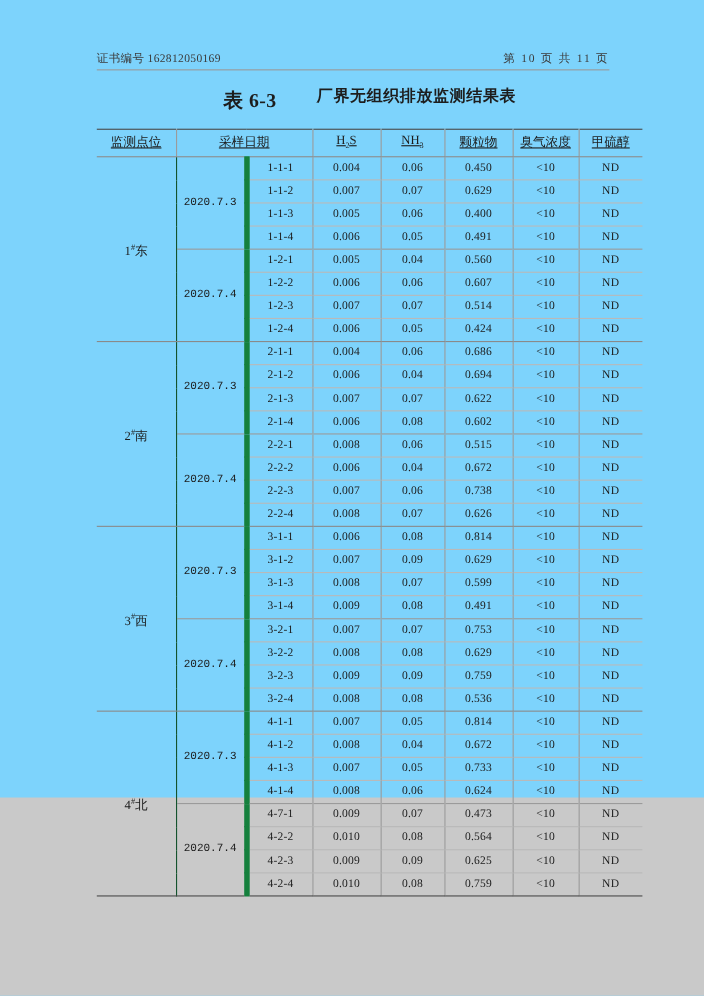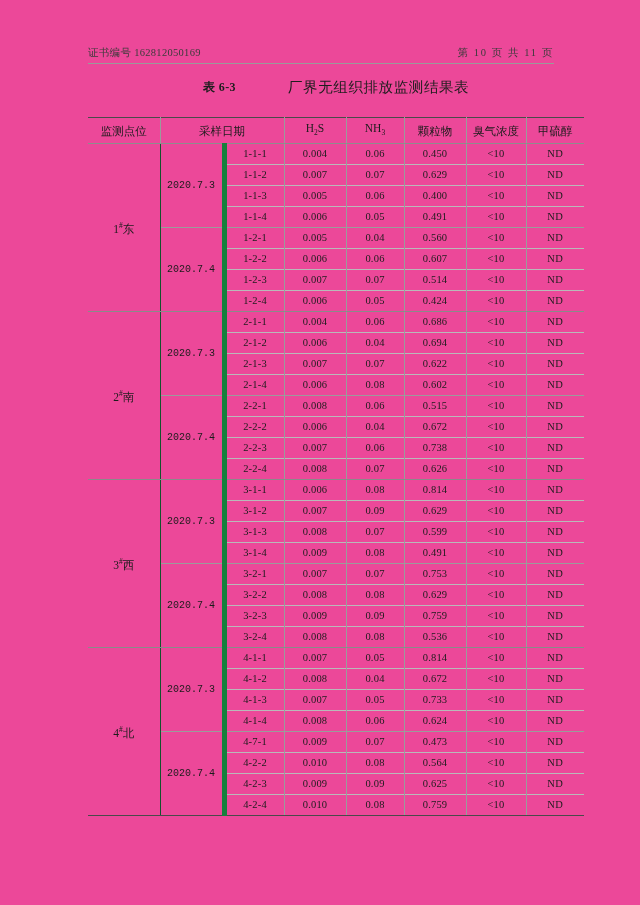--- a/index.html
+++ b/index.html
@@ -9,22 +9,22 @@
   }
   body {
     width: 640px;
     height: 905px;
     overflow: hidden;
     font-family: "Liberation Serif", "DejaVu Serif", serif;
   }
   .page {
     position: relative;
     width: 640px;
-    height: 905px;
-    background: #ec4899;
+    height: 725px;
+    background: #7dd3fc;
     box-sizing: border-box;
   }
   
   .doc-header {
     position: absolute;
     left: 88px;
     top: 46px;
     width: 466px;
     display: flex;
     justify-content: space-between;
@@ -47,31 +47,31 @@
     position: absolute;
     left: 88px;
     top: 79px;
     width: 466px;
     height: 18px;
   }
   .table-no {
     position: absolute;
     left: 115px;
     top: 0;
-    font-size: 12px;
+    font-size: 18px;
     font-weight: bold;
     color: #1d1d1d;
     letter-spacing: 0.4px;
   }
   .table-title {
     position: absolute;
     left: 200px;
     top: -1px;
     font-size: 14.5px;
-    font-weight: normal;
+    font-weight: bold;
     color: #1d1d1d;
     letter-spacing: 0.6px;
   }
   .unit-line {
     position: absolute;
     left: 88px;
     top: 99px;
     width: 466px;
     text-align: right;
     font-size: 11px;
@@ -111,20 +111,21 @@
   col.c-odor  { width: 60px; }
   col.c-mm    { width: 58px; }
 
   
   .rule-top    { border-top: 1.6px solid #4a4a4a; }
   .hdr-cell {
     border-bottom: 1.1px solid #8d8d8d;
     font-size: 11.5px;
     height: 24px;
     line-height: 24px;
+    text-decoration: underline;
   }
   .vline-r { border-right: 1px solid #9b9b9b; }
   .rowline { border-bottom: 0.9px solid #b9b9b9; }
   .blockline > td { border-bottom: 1.1px solid #8a8a8a; }
   .lastline > td { border-bottom: 1.8px solid #4a4a4a; }
   .dateline { border-bottom: 0.9px solid #9b9b9b; }
 
   td.pt-cell {
     font-size: 11.5px;
     border-right: 1px solid #14532d;

